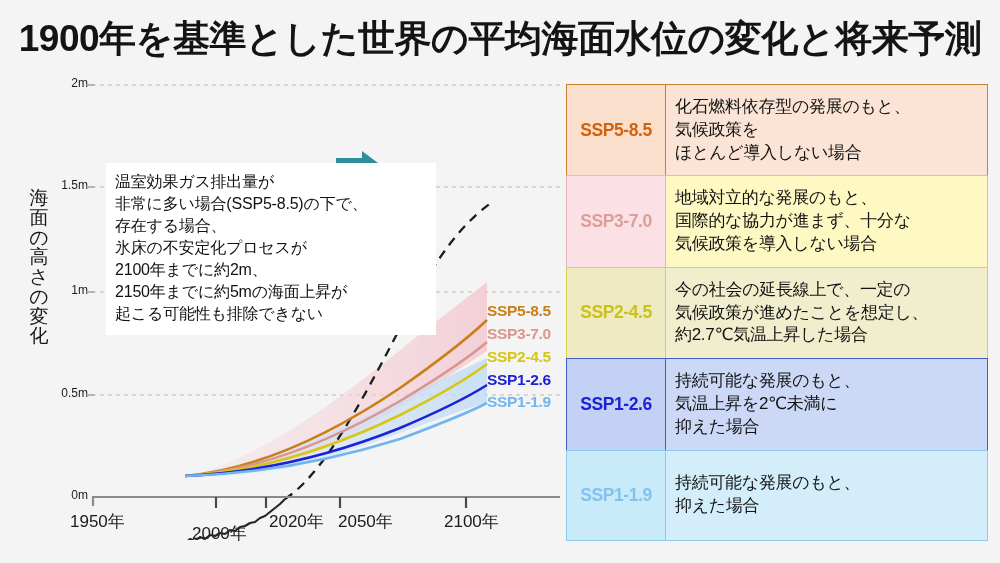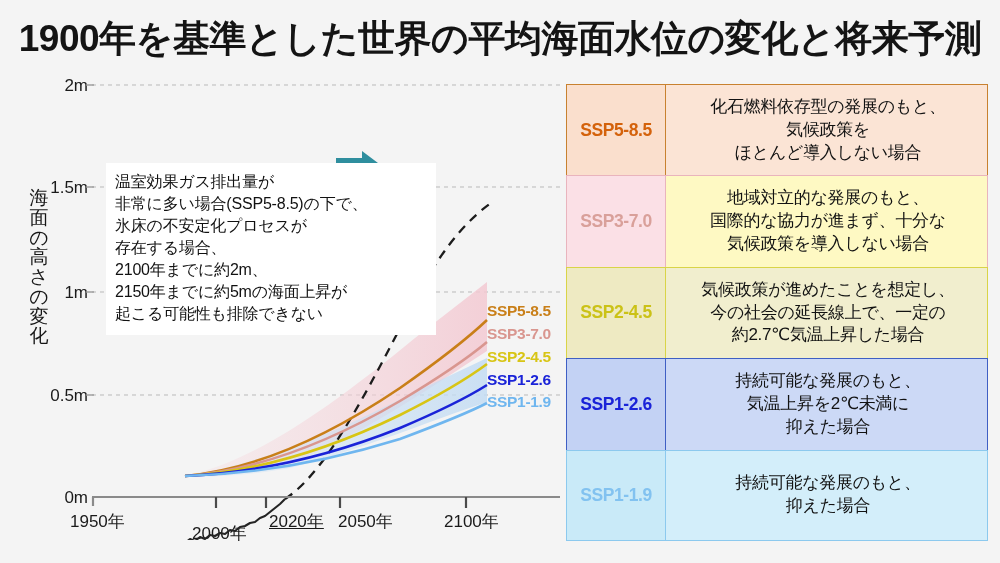--- a/index.html
+++ b/index.html
@@ -41,21 +41,21 @@
     height: 470px;
   }
   #plot-svg {
     position: absolute;
     left: 0;
     top: 0;
   }
 
   .ytick-label {
     position: absolute;
-    font-size: 17px;
+    font-size: 12px;
     color: #1a1a1a;
     text-align: right;
     white-space: nowrap;
   }
   .xtick-label {
     position: absolute;
     font-size: 17px;
     color: #1a1a1a;
     white-space: nowrap;
   }
@@ -132,21 +132,21 @@
     display: flex;
     flex-direction: column;
     justify-content: center;
     padding: 0 6px 0 9px;
     font-size: 17px;
     line-height: 1.34;
     color: #121212;
     letter-spacing: -0.3px;
     box-sizing: border-box;
   }
-  .sdesc .ln { display: block; white-space: nowrap; text-align: center; }
+  .sdesc .ln { display: block; white-space: nowrap; }
 </style>
 </head>
 <body>
 
 <div id="page">
 
   <div id="title">1900年を基準とした世界の平均海面水位の変化と将来予測</div>
 
   <div id="chart-panel">
 
@@ -162,21 +162,21 @@
     </div>
 
     <div class="ytick-label" style="left:12px; top:6px;  width:76px;">2m</div>
     <div class="ytick-label" style="left:12px; top:108px;width:76px;">1.5m</div>
     <div class="ytick-label" style="left:12px; top:213px;width:76px;">1m</div>
     <div class="ytick-label" style="left:12px; top:316px;width:76px;">0.5m</div>
     <div class="ytick-label" style="left:12px; top:418px;width:76px;">0m</div>
 
     <div class="xtick-label" style="left:70px;  top:440px;">1950年</div>
     <div class="xtick-label" style="left:192px; top:452px;">2000年</div>
-    <div class="xtick-label" style="left:269px; top:440px;text-decoration:underline;">2020年</div>
+    <div class="xtick-label" style="left:269px; top:440px;">2020年</div>
     <div class="xtick-label" style="left:338px; top:440px;">2050年</div>
     <div class="xtick-label" style="left:444px; top:440px;">2100年</div>
 
     <svg id="plot-svg" width="560" height="470" viewBox="0 0 560 470">
       <defs>
 
         <linearGradient id="gradWarm" x1="0" y1="0" x2="1" y2="0">
           <stop offset="0%" stop-color="#f6d7dc" stop-opacity="0.25"></stop>
           <stop offset="100%" stop-color="#f3c9d2" stop-opacity="0.85"></stop>
         </linearGradient>
@@ -225,22 +225,22 @@
       </g>
 
       <g>
         <path d="M336,88 L362,88 L362,81 L378,93 L362,105 L362,98 L336,98 Z" fill="#2f8e9e"></path>
       </g>
     </svg>
 
     <div id="annotation">
       <span class="ln">温室効果ガス排出量が</span>
       <span class="ln">非常に多い場合(SSP5-8.5)の下で、</span>
+      <span class="ln">存在する場合、</span>
       <span class="ln">氷床の不安定化プロセスが</span>
-      <span class="ln">存在する場合、</span>
       <span class="ln">2100年までに約2m、</span>
       <span class="ln">2150年までに約5mの海面上昇が</span>
       <span class="ln">起こる可能性も排除できない</span>
     </div>
 
     <div class="series-label" style="left:487px; top:232px; color:#c97f18;">SSP5-8.5</div>
     <div class="series-label" style="left:487px; top:255px; color:#d9968f;">SSP3-7.0</div>
     <div class="series-label" style="left:487px; top:278px; color:#d8c515;">SSP2-4.5</div>
     <div class="series-label" style="left:487px; top:301px; color:#1a23d8;">SSP1-2.6</div>
     <div class="series-label" style="left:487px; top:323px; color:#6fb6ef;">SSP1-1.9</div>
@@ -263,22 +263,22 @@
       <div class="sdesc" style="background:#fef9c3;">
         <span class="ln">地域対立的な発展のもと、</span>
         <span class="ln">国際的な協力が進まず、十分な</span>
         <span class="ln">気候政策を導入しない場合</span>
       </div>
     </div>
 
     <div class="srow" style="border-color:#d9d447;">
       <div class="scode" style="background:#eeeac2; color:#cbc217; border-right:1px solid #d9d447;">SSP2-4.5</div>
       <div class="sdesc" style="background:#f1eece;">
+        <span class="ln">今の社会の延長線上で、一定の</span>
         <span class="ln">気候政策が進めたことを想定し、</span>
-        <span class="ln">今の社会の延長線上で、一定の</span>
         <span class="ln">約2.7℃気温上昇した場合</span>
       </div>
     </div>
 
     <div class="srow" style="border-color:#3f5fc4;">
       <div class="scode" style="background:#c3d2f4; color:#1a23d8; border-right:1px solid #3f5fc4;">SSP1-2.6</div>
       <div class="sdesc" style="background:#ccd9f6;">
         <span class="ln">持続可能な発展のもと、</span>
         <span class="ln">気温上昇を2℃未満に</span>
         <span class="ln">抑えた場合</span>

